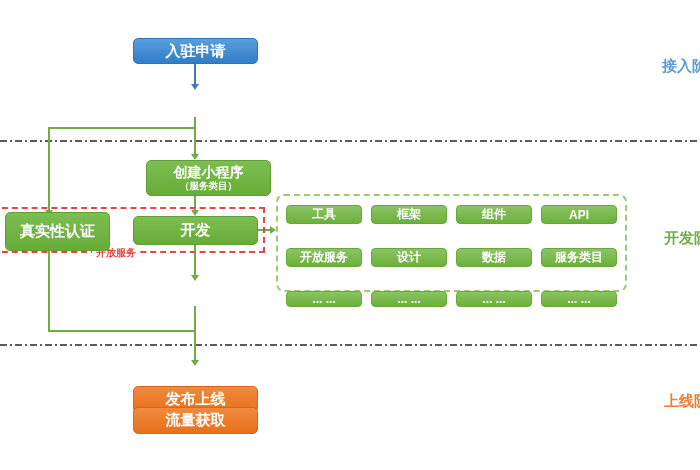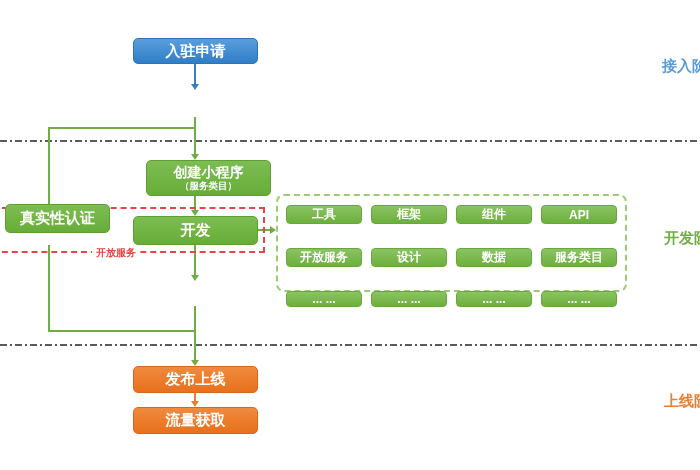--- a/index.html
+++ b/index.html
@@ -90,25 +90,25 @@
   <div class="sync-rect"></div>
   <div class="sync-note">开放服务</div>
 
   <div class="box blue" style="left:133px;top:38px;width:125px;height:26px;font-size:15px">入驻申请</div>
 
   <div class="box green two-line" style="left:146px;top:160px;width:125px;height:36px;font-size:14px">
     <span>创建小程序</span>
     <span class="sub">（服务类目）</span>
   </div>
 
-  <div class="box green" style="left:5px;top:204px;width:105px;height:29px;font-size:15px">真实性认证</div>
+  <div class="box green" style="left:5px;top:212px;width:105px;height:39px;font-size:15px">真实性认证</div>
   <div class="box green" style="left:133px;top:216px;width:125px;height:29px;font-size:15px">开发</div>
 
 
-  <div class="box orange" style="left:133px;top:366px;width:125px;height:27px;font-size:15px">发布上线</div>
+  <div class="box orange" style="left:133px;top:386px;width:125px;height:27px;font-size:15px">发布上线</div>
   <div class="box orange" style="left:133px;top:407px;width:125px;height:27px;font-size:15px">流量获取</div>
 
   <div class="group">
     <div class="cell">工具</div>
     <div class="cell">框架</div>
     <div class="cell">组件</div>
     <div class="cell">API</div>
     <div class="cell">开放服务</div>
     <div class="cell">设计</div>
     <div class="cell">数据</div>

